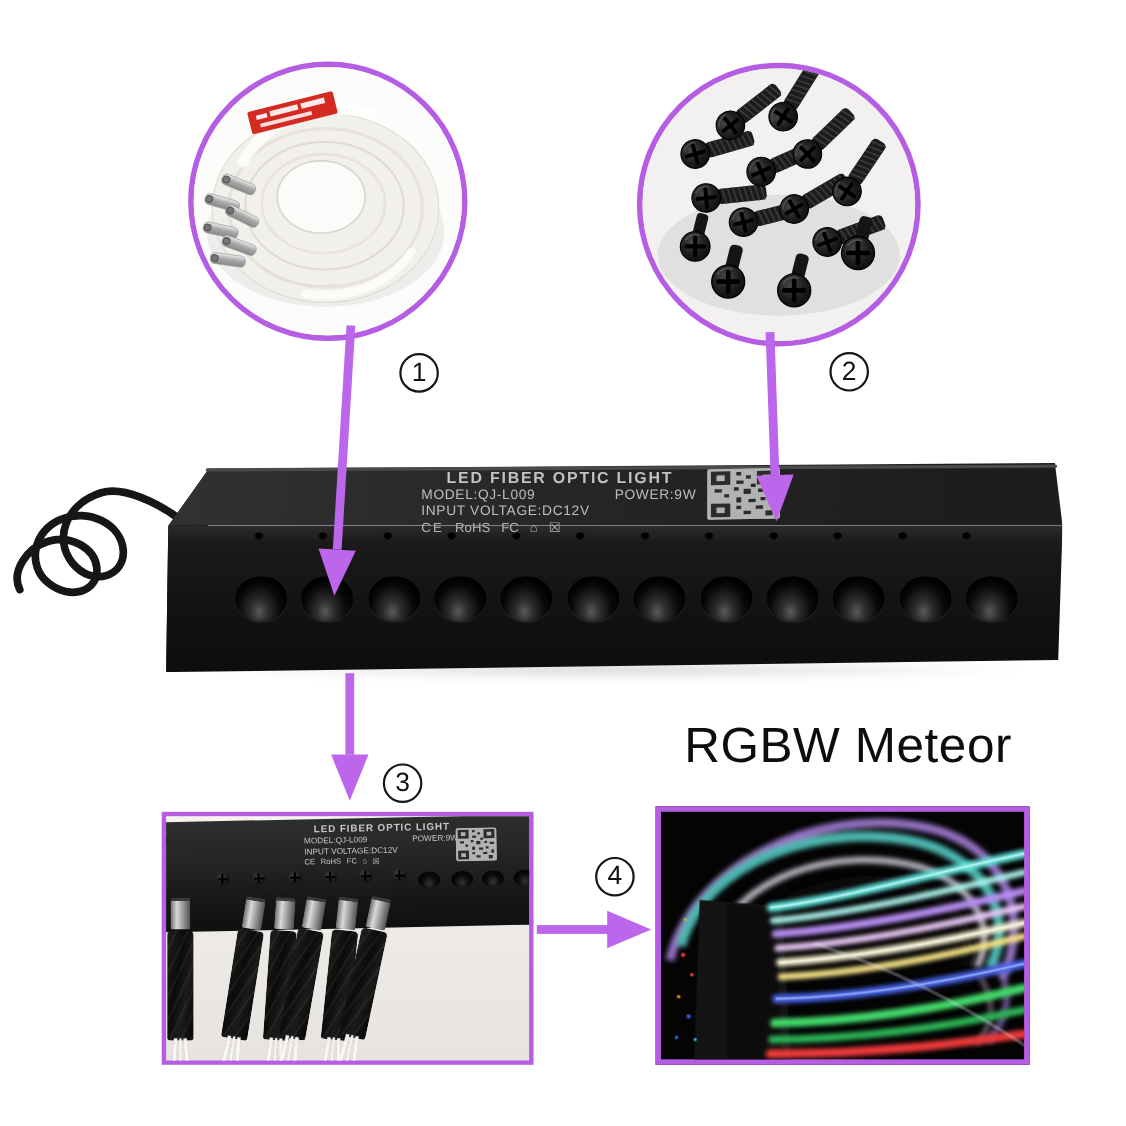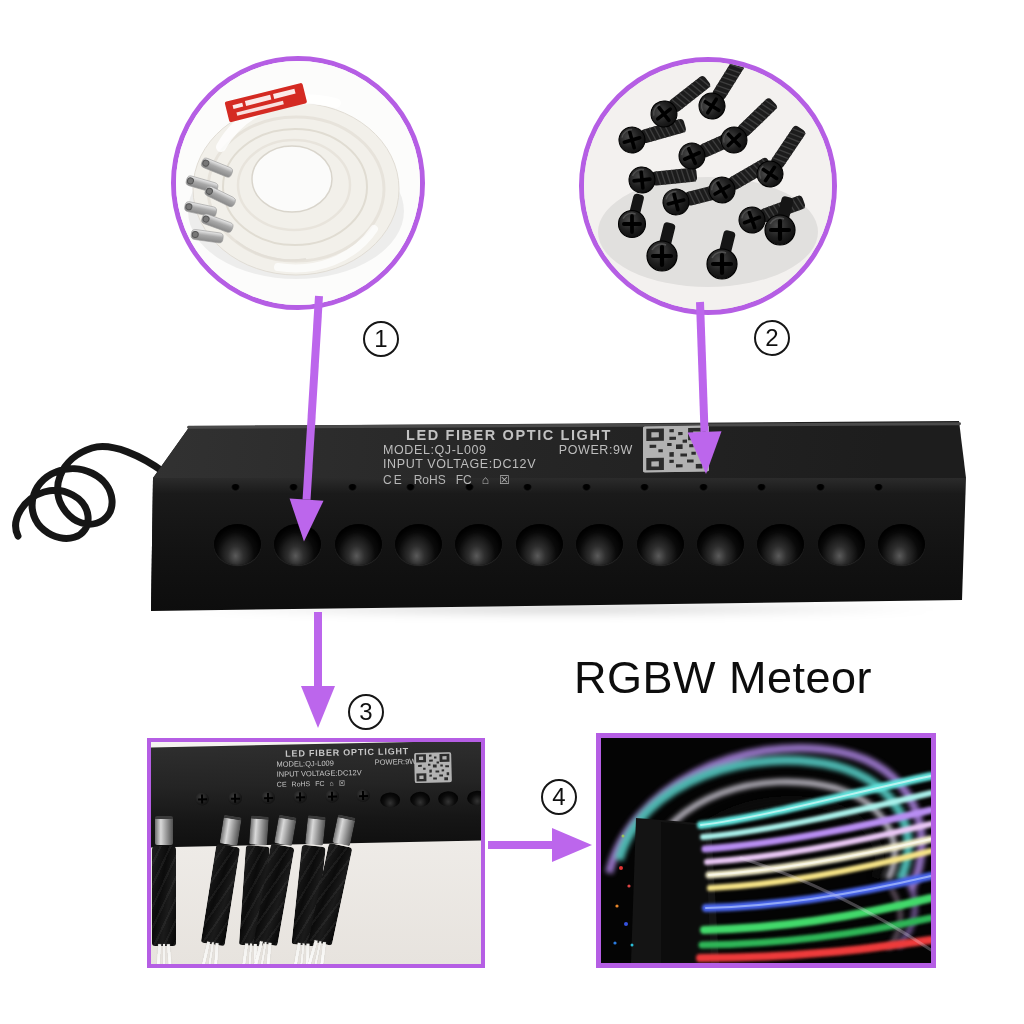--- a/index.html
+++ b/index.html
@@ -52,21 +52,21 @@
   .dotsrow .dot{width:9px;height:7px;border-radius:50%;
       background:radial-gradient(circle at 50% 40%,#000 45%,#222 75%,#383838);}
   .holesrow{position:absolute;left:69px;top:104px;width:711px;display:flex;justify-content:space-between;}
   .holesrow .hole{width:47px;height:41px;border-radius:50%;
       background:radial-gradient(ellipse at 46% 78%,#5a5a5a 0%,#2e2e2e 22%,#0b0b0b 52%,#000 78%);
       box-shadow:inset 0 4px 6px #000, 0 1px 1px #2a2a2a;}
   #device-shadow{left:170px;top:601px;width:780px;height:16px;z-index:1;
       background:radial-gradient(ellipse at 50% 50%,rgba(0,0,0,.18),transparent 70%);filter:blur(4px);}
 
   
-  #heading{left:574px;top:652px;font-size:45px;color:#0d0d0d;font-weight:500;letter-spacing:.5px;white-space:nowrap;}
+  #heading{left:622px;top:652px;font-size:45px;color:#0d0d0d;font-weight:500;letter-spacing:.5px;white-space:nowrap;}
 
   
   #photo3{left:147px;top:738px;width:330px;height:222px;border:4px solid #b55ee4;overflow:hidden;
       background:linear-gradient(180deg,#f5f3f0 0%,#eeebe7 45%,#e7e3de 100%);}
   #p3-device{position:absolute;left:-8px;top:2px;width:350px;height:100px;transform:rotate(-1.2deg);
       background:linear-gradient(180deg,#2e2e2e 0%,#242424 40%,#161616 75%,#101010 100%);}
   .p3text{position:absolute;left:130px;top:4px;width:150px;color:#c6c6c6;}
   .p3text .t1{font-size:9px;font-weight:bold;letter-spacing:.8px;text-align:center;white-space:nowrap;}
   .p3text .t2{display:flex;justify-content:space-between;width:140px;padding-left:4px;font-size:7.5px;margin-top:1px;white-space:nowrap;}
   .p3text .t3{font-size:7.5px;padding-left:4px;margin-top:1px;white-space:nowrap;}

